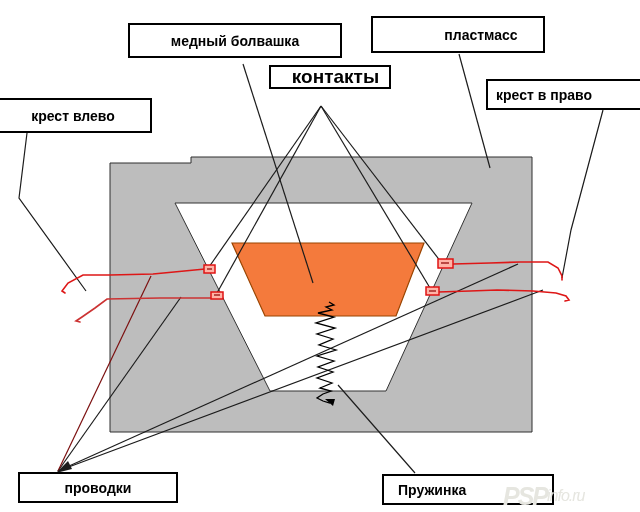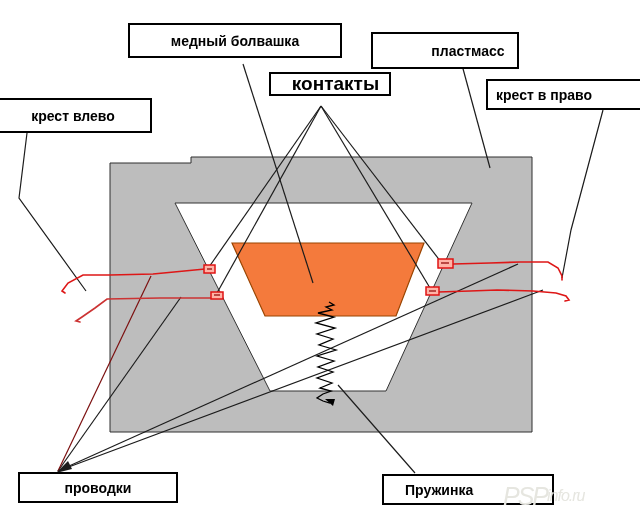--- a/index.html
+++ b/index.html
@@ -9,31 +9,31 @@
   }
   #diagram-svg{position:absolute;left:0;top:0;z-index:1;}
   .label-box{
     position:absolute;z-index:5;background:#ffffff;border:2px solid #000000;
     color:#000000;font-weight:bold;font-size:14px;
     display:flex;align-items:center;justify-content:center;
     white-space:nowrap;box-sizing:border-box;
   }
   .label-left{justify-content:flex-start;padding-left:8px;}
   #lbl-copper   {left:128px;top:23px;  width:214px;height:35px;}
-  #lbl-plastic  {left:371px;top:32px;  width:148px;height:37px;padding-left:46px;}
-  #lbl-contacts {left:269px;top:72px;  width:122px;height:24px;font-size:19px;padding-left:11px;}
+  #lbl-plastic  {left:371px;top:16px;  width:174px;height:37px;padding-left:46px;}
+  #lbl-contacts {left:269px;top:65px;  width:122px;height:24px;font-size:19px;padding-left:11px;}
   #lbl-crossl   {left:-6px; top:98px;  width:158px;height:35px;}
   #lbl-crossr   {left:486px;top:79px;  width:160px;height:31px;}
   #lbl-wires    {left:18px;  top:472px; width:160px;height:31px;}
-  #lbl-spring   {left:382px;top:474px; width:172px;height:31px;justify-content:flex-start;padding-left:21px;}
+  #lbl-spring   {left:382px;top:474px; width:172px;height:31px;justify-content:flex-start;padding-left:14px;}
   #watermark{
     position:absolute;z-index:6;left:503px;top:483px;width:137px;height:26px;
     color:#e6e6e0;display:flex;align-items:center;pointer-events:none;
   }
-  #watermark .wm-block{font-weight:normal;font-style:italic;font-size:25px;letter-spacing:-2px;}
+  #watermark .wm-block{font-weight:bold;font-style:italic;font-size:25px;letter-spacing:-2px;}
   #watermark .wm-script{font-style:italic;font-size:16px;letter-spacing:-1px;}
 </style>
 </head>
 <body>
 
 <div id="stage">
 
   <svg id="diagram-svg" width="640" height="512" viewBox="0 0 640 512">
 
     <polygon points="110,163 191,163 191,157 532,157 532,432 110,432" fill="#bdbdbd" stroke="#2e2e2e" stroke-width="1"></polygon>

